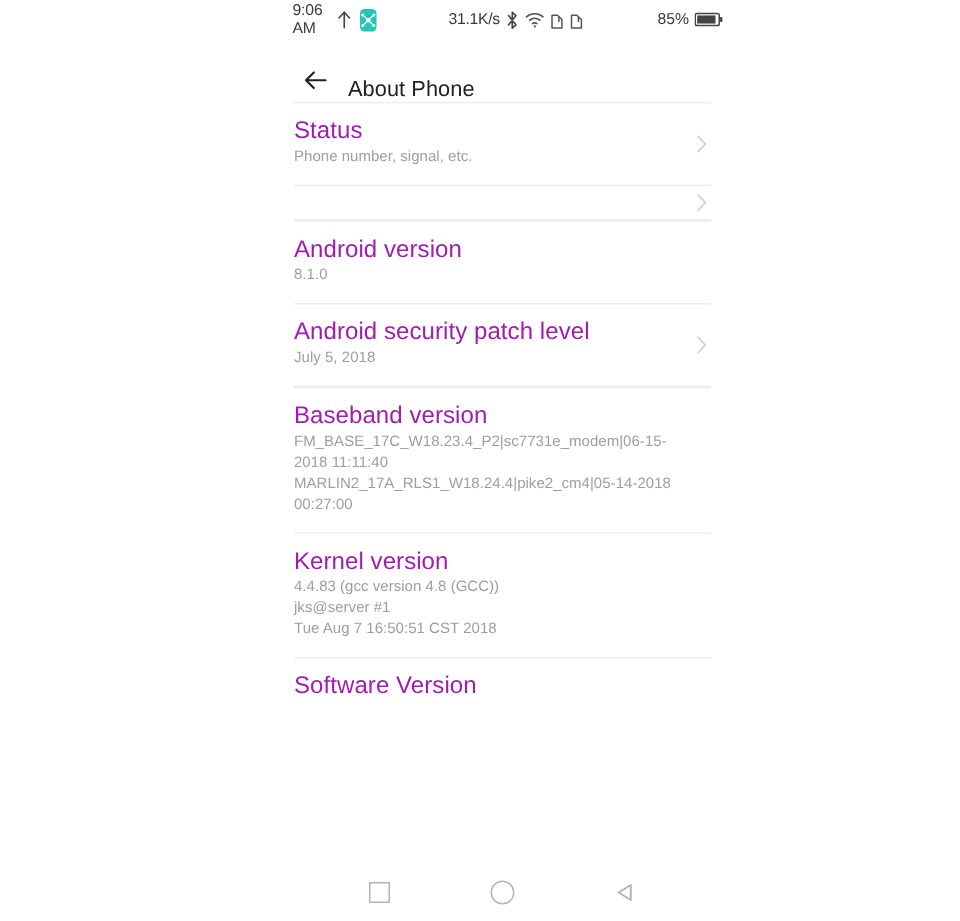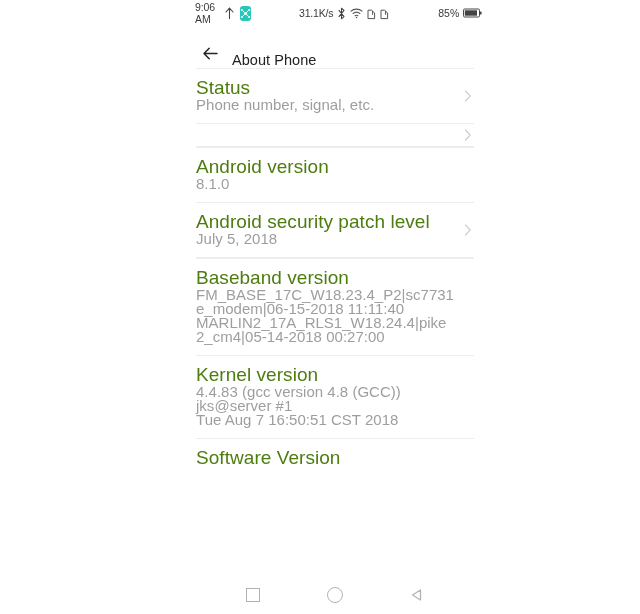--- a/index.html
+++ b/index.html
@@ -93,27 +93,27 @@
     background: #fff;
   }
   .row {
     position: relative;
     padding: 11px 26px 11px 6px;
     box-sizing: border-box;
     cursor: default;
   }
   .row.clickable { cursor: pointer; }
   .row-title {
-    font-size: 19px;
-    color: #4d7c0f;
+    font-size: 16px;
+    color: #a21caf;
     line-height: 16px;
     letter-spacing: 0.05px;
   }
   .row-sub {
-    font-size: 15px;
+    font-size: 10px;
     color: #9e9e9e;
     line-height: 14px;
     margin-top: 2px;
     letter-spacing: 0.02px;
     word-break: break-word;
   }
   .row-sub .ln { display: block; }
   .chev {
     position: absolute;
     right: 8px;

